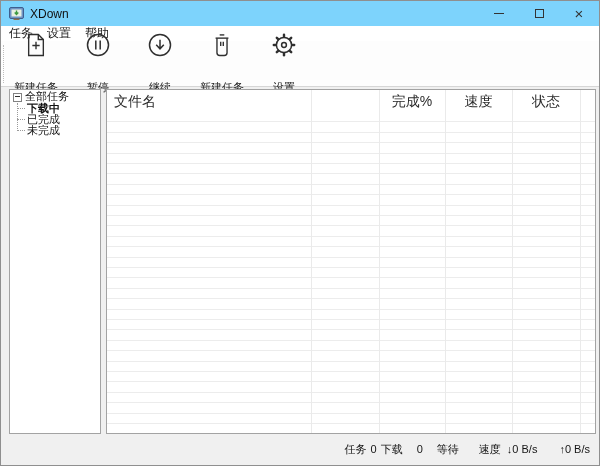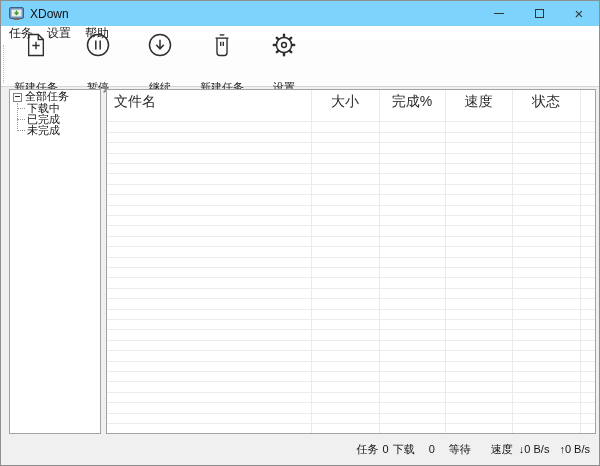--- a/index.html
+++ b/index.html
@@ -46,21 +46,21 @@
   .col-line{position:absolute;top:0;bottom:0;width:1px;background:#eaeaea;}
   .table-header{position:absolute;top:0;left:0;right:0;height:22px;font-size:14px;color:#2b2b2b;}
   .th{position:absolute;top:0;line-height:22px;text-align:center;white-space:nowrap;}
   .table-body{position:absolute;left:0;right:0;top:22px;bottom:0;
     background:repeating-linear-gradient(to bottom,transparent 0px,transparent 9.4px,#ececec 9.4px,#ececec 10.4px);}
   
   .statusbar{position:absolute;left:0;right:0;bottom:0;height:32px;display:flex;
     align-items:center;justify-content:flex-end;padding-right:9px;font-size:11px;color:#151515;}
   .sb{white-space:pre;}
   .ml4{margin-left:4px;}.ml5{margin-left:14px;}.ml6{margin-left:6px;}
-  .ml10{margin-left:10px;}.ml14{margin-left:14px;}.ml20{margin-left:20px;}
+  .ml10{margin-left:22px;}.ml14{margin-left:14px;}.ml20{margin-left:20px;}
 </style>
 </head>
 <body>
 
 <div class="window">
 
   <div class="titlebar">
     <svg class="app-icon" viewBox="0 0 15 15">
       <rect x="0.5" y="1.5" width="14" height="11" rx="1.5" fill="#6f94c4" stroke="#3f5f8f" stroke-width="1"></rect>
       <rect x="2.5" y="3.5" width="10" height="7" fill="#e8f0e2"></rect>
@@ -155,36 +155,35 @@
   </div>
 
   <div class="sidebar-panel">
     <div class="tree">
       <span class="expand-box"></span>
       <span class="tree-root">全部任务</span>
       <span class="tree-vline"></span>
       <span class="tree-stub" style="top:18px;"></span>
       <span class="tree-stub" style="top:29px;"></span>
       <span class="tree-stub" style="top:40px;"></span>
-      <span class="tree-child" style="top:13px;">下载中</span>
+      <span class="tree-child" style="top:13px;font-weight:bold;">下载中</span>
       <span class="tree-child" style="top:24px;">已完成</span>
       <span class="tree-child" style="top:35px;text-align:center;">未完成</span>
     </div>
   </div>
 
   <div class="main-panel">
     <div class="table-body"></div>
     <span class="col-line" style="left:204px;"></span>
     <span class="col-line" style="left:272px;"></span>
     <span class="col-line" style="left:338px;"></span>
     <span class="col-line" style="left:405px;"></span>
     <span class="col-line" style="left:473px;"></span>
     <div class="table-header">
       <span class="th" style="left:7px;text-align:left;">文件名</span>
-      <span class="th" style="left:204px;width:68px;">大小</span>
       <span class="th" style="left:272px;width:66px;">完成%</span>
       <span class="th" style="left:338px;width:67px;">速度</span>
       <span class="th" style="left:405px;width:68px;">状态</span>
     </div>
   </div>
 
   <div class="statusbar">
     <span class="sb">任务</span>
     <span class="sb ml4">0</span>
     <span class="sb ml4">下载</span>

